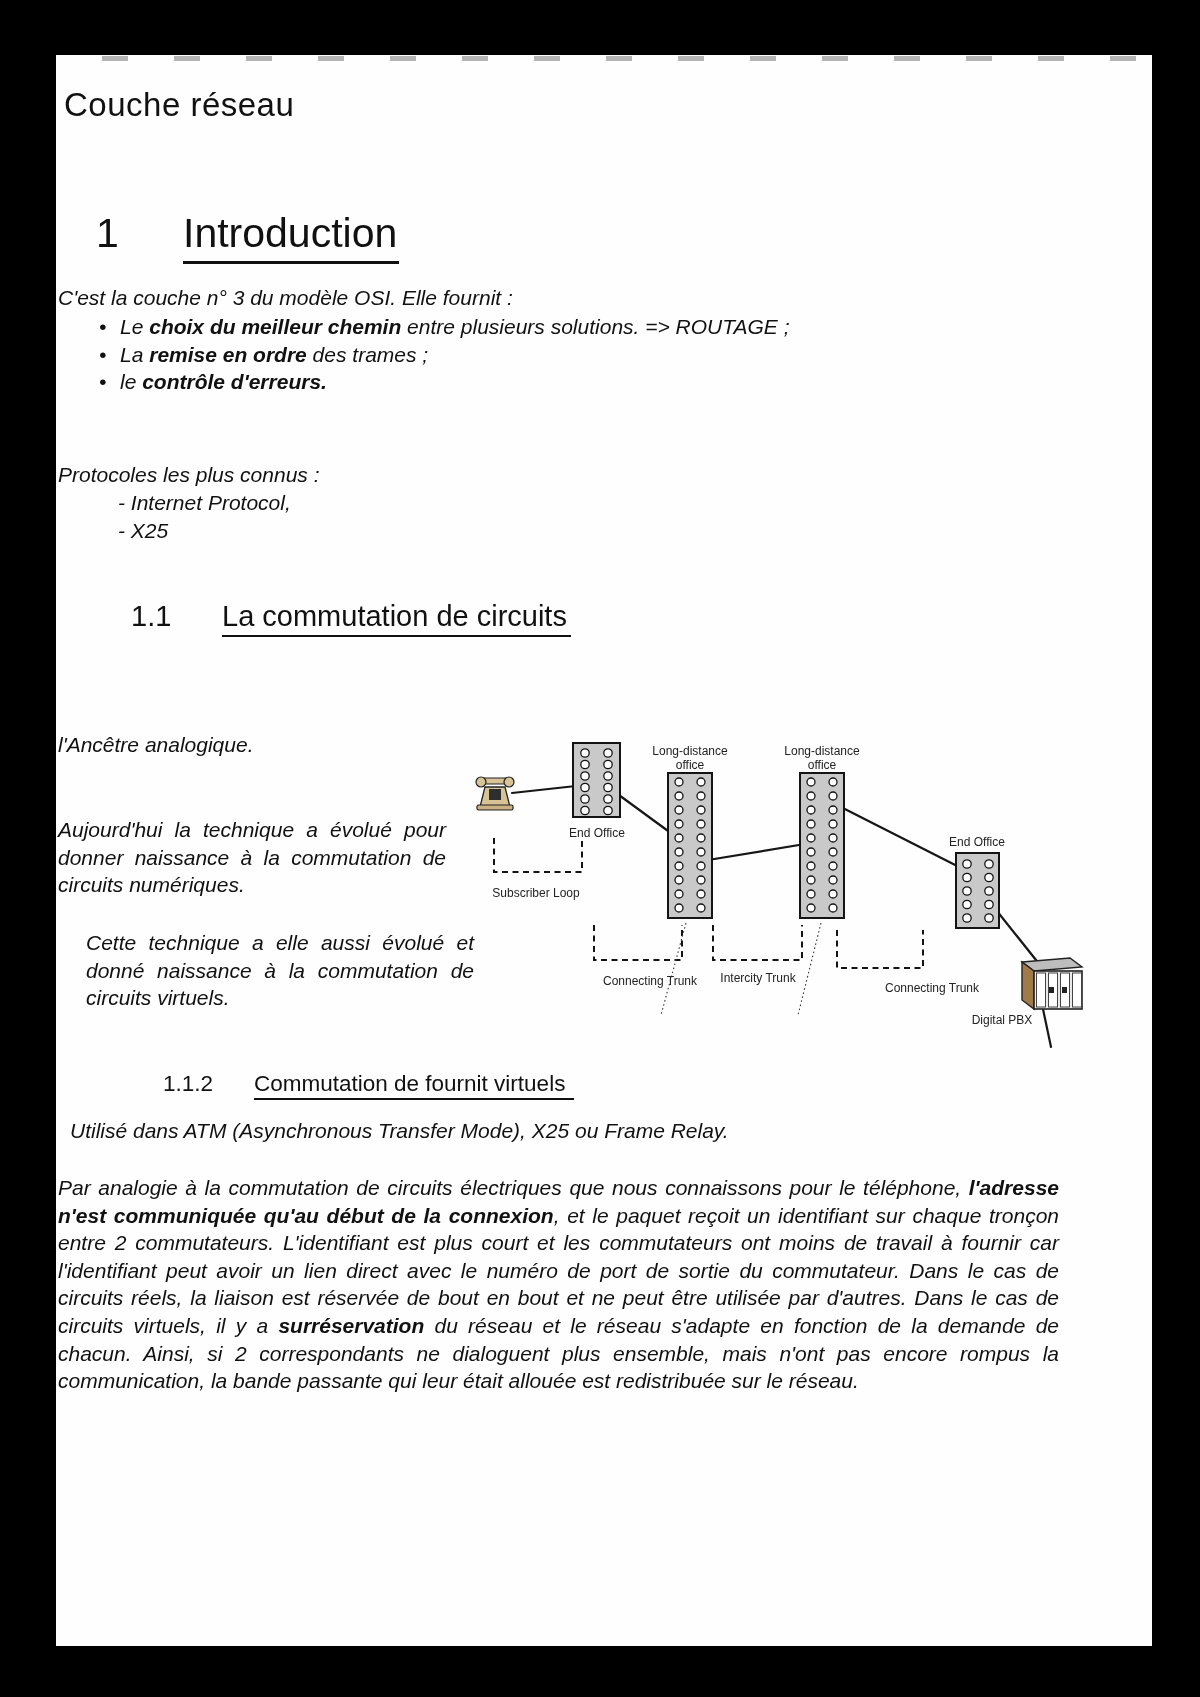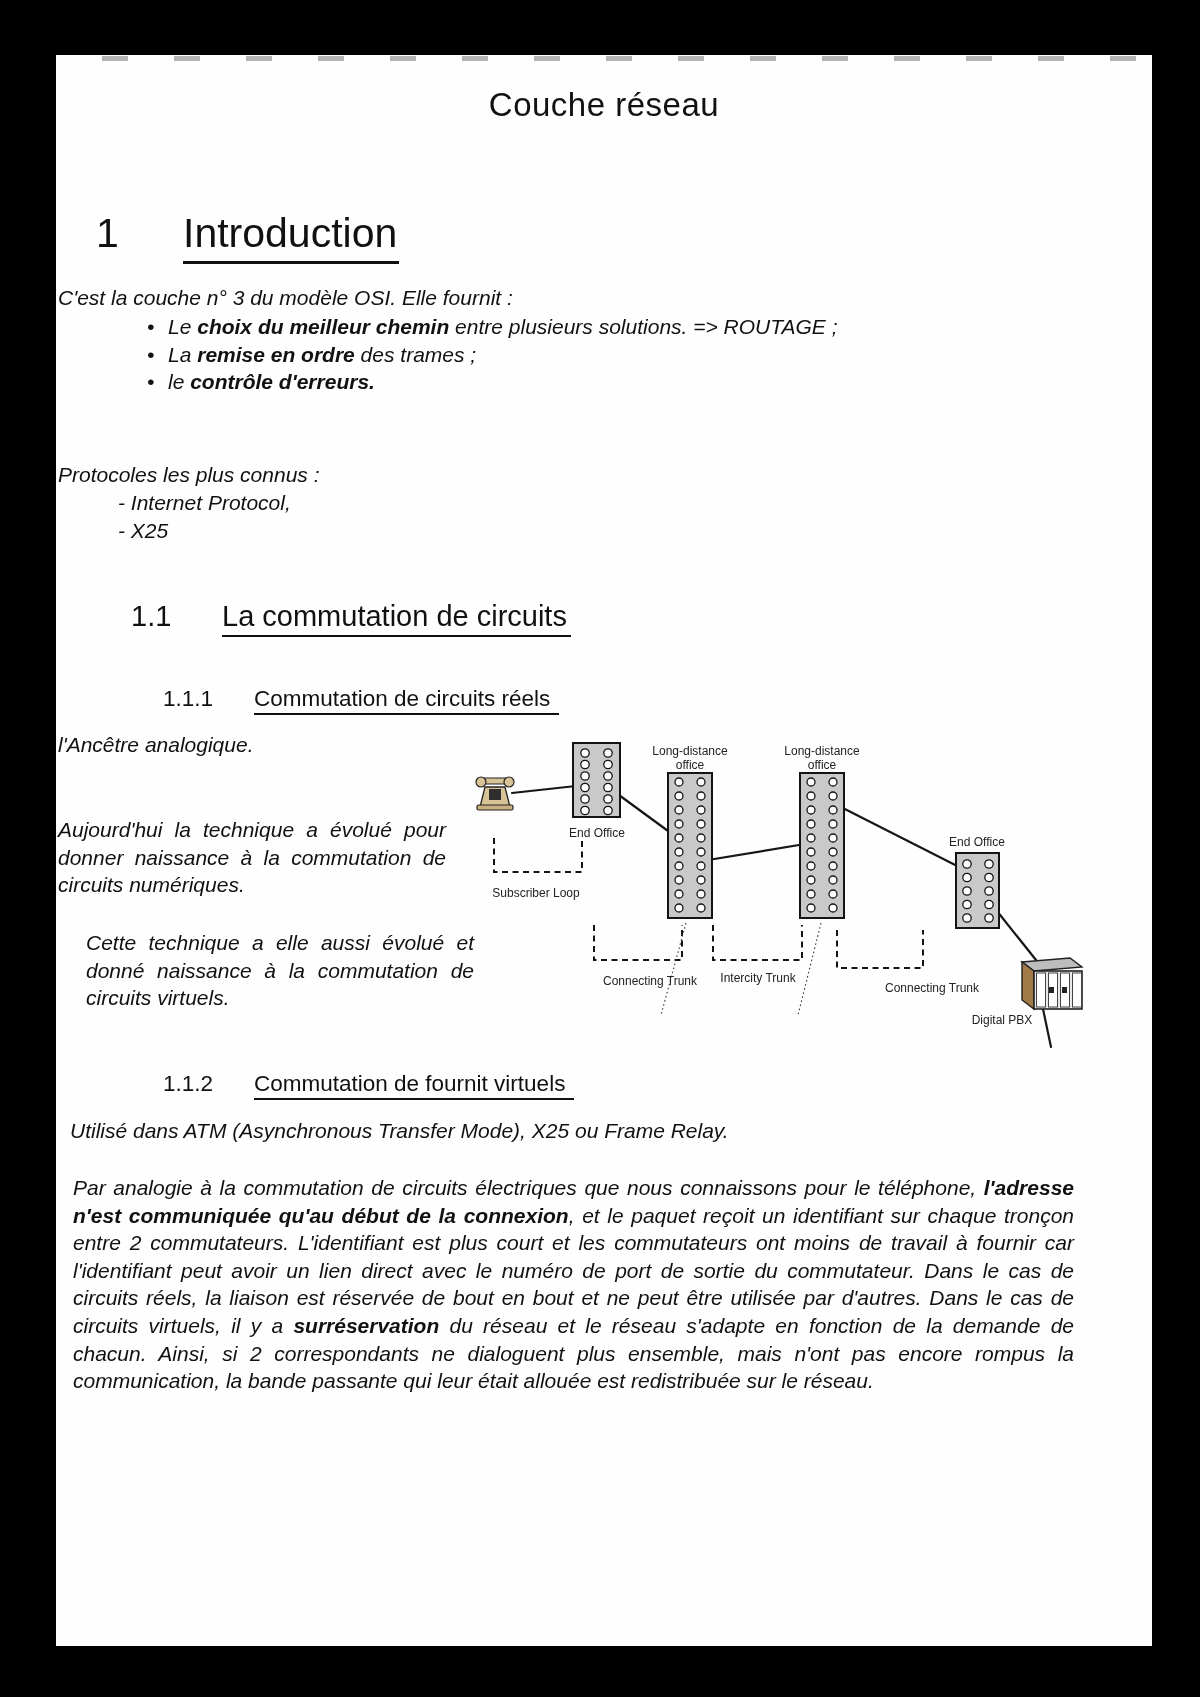--- a/index.html
+++ b/index.html
@@ -16,45 +16,45 @@
     width:1096px;height:1591px;
     background:#fefefe;
   }
   .scan-dashes{
     position:absolute;top:1px;left:0;right:0;height:5px;
     background:repeating-linear-gradient(90deg,transparent 0 46px,#6a6a6a 46px 72px);
     opacity:.5;
   }
   .doc-title{
     position:absolute;top:31px;left:0;width:100%;
-    text-align:center;font-size:33px;letter-spacing:.5px;
+    text-align:left;font-size:33px;letter-spacing:.5px;padding-left:8px;
   }
   .h1{position:absolute;top:155px;left:40px;font-size:41px;}
   .h1 .num{display:inline-block;width:87px;}
   .h1 .lbl{border-bottom:3px solid #111;padding-bottom:5px;padding-right:2px;}
   .h2{position:absolute;top:545px;left:75px;font-size:29px;}
   .h2 .num{display:inline-block;width:91px;}
   .h2 .lbl{border-bottom:2.5px solid #111;padding-bottom:3px;padding-right:4px;}
   .h3{position:absolute;font-size:22.5px;}
   .h3 .num{display:inline-block;width:91px;}
   .h3 .lbl{border-bottom:2px solid #111;padding-bottom:2px;padding-right:9px;}
   .h3.s111{top:631px;left:107px;}
   .h3.s112{top:1016px;left:107px;}
   .body-txt{font-size:21px;line-height:27.5px;font-style:italic;}
   .lead{position:absolute;top:229px;left:2px;}
   ul.bullets{position:absolute;top:258px;left:0;margin:0;padding:0;list-style:none;}
-  ul.bullets li{position:relative;padding-left:64px;line-height:27.5px;margin-left:48px;}
+  ul.bullets li{position:relative;padding-left:64px;line-height:27.5px;}
   ul.bullets li::before{content:"\2022";position:absolute;left:43px;}
   .protocols-lead{position:absolute;top:406px;left:2px;}
   .protocols{position:absolute;top:434px;left:62px;}
   .real-p1{position:absolute;top:676px;left:2px;}
   .real-p2{position:absolute;top:761px;left:2px;width:388px;text-align:justify;}
   .real-p3{position:absolute;top:874px;left:2px;width:388px;text-align:justify;margin-left:28px;}
   .virt-p1{position:absolute;top:1062px;left:14px;}
-  .virt-p2{position:absolute;top:1119px;left:2px;width:1001px;text-align:justify;line-height:27.6px;margin-left:15px;}
+  .virt-p2{position:absolute;top:1119px;left:2px;width:1001px;text-align:justify;line-height:27.6px;}
   b{font-weight:bold;}
   .diagram{position:absolute;left:380px;top:620px;}
   .diagram .switch{fill:#c9c9c9;stroke:#141414;stroke-width:2;}
   .diagram [data-ports] circle{fill:#fff;stroke:#141414;stroke-width:1.3;}
   .diagram text{font-family:"Liberation Sans",sans-serif;font-size:12px;fill:#232323;}
   .diagram .wire{fill:none;stroke:#161616;stroke-width:2.2;stroke-linejoin:round;stroke-linecap:round;}
   .diagram .bracket{fill:none;stroke:#141414;stroke-width:2;stroke-dasharray:6 4.5;}
   .diagram .leader{fill:none;stroke:#3a3a3a;stroke-width:1.1;stroke-dasharray:1.6 2.6;}
 </style>
 </head>
@@ -80,23 +80,20 @@
   <div class="body-txt protocols-lead">Protocoles les plus connus :</div>
   <div class="body-txt protocols">
     <div>- Internet Protocol,</div>
     <div>- X25</div>
   </div>
 
   <div class="h2">
     <span class="num">1.1</span><span class="lbl">La commutation de circuits</span>
   </div>
 
-  <div class="h3 s111">
-    <span class="num">1.1.1</span><span class="lbl">Commutation de circuits réels</span>
-  </div>
 
   <div class="body-txt real-p1">l'Ancêtre analogique.</div>
   <div class="body-txt real-p2">Aujourd'hui la technique a évolué pour donner naissance à la commutation de circuits numériques.</div>
   <div class="body-txt real-p3">Cette technique a elle aussi évolué et donné naissance à la commutation de circuits virtuels.</div>
 
   <svg class="diagram" width="650" height="385" viewBox="0 0 650 385" xmlns="http://www.w3.org/2000/svg">
 
     <g>
       <polygon points="44,132 49,112 69,112 74,132" fill="#d8c396" stroke="#222" stroke-width="1.3"></polygon>
       <rect x="41" y="130" width="36" height="5" rx="1.5" fill="#c9b183" stroke="#222" stroke-width="1.2"></rect>

